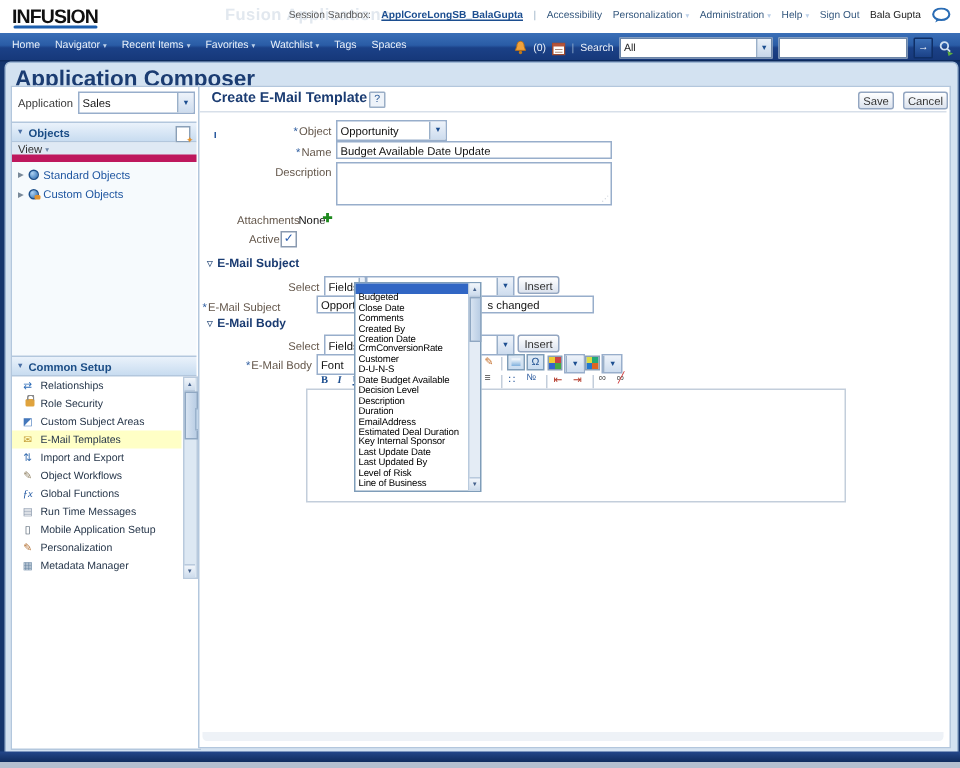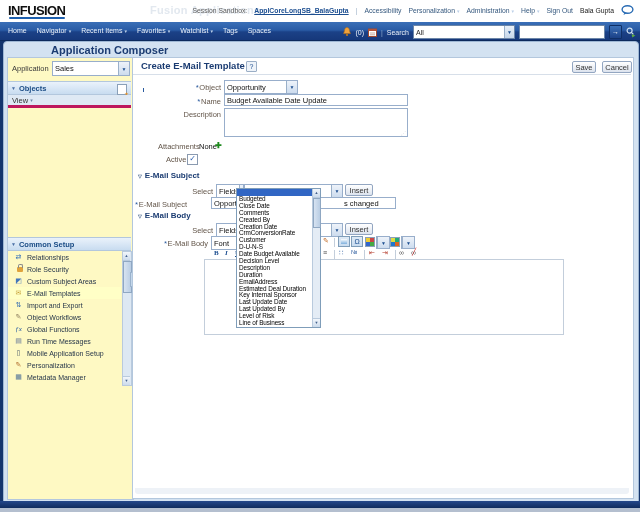--- a/index.html
+++ b/index.html
@@ -24,30 +24,30 @@
   .navitems{left:8px;top:5px;display:flex;gap:10px;font-size:7px;color:#eaf1fa;}
   .navitem{display:flex;align-items:center;cursor:pointer;}
   .navitem .da{color:#bcd0e8;}
   .nav-right{position:absolute;right:4px;top:3px;display:flex;align-items:center;gap:4px;font-size:7px;color:#eaf1fa;}
   .scopesel{width:100px;height:12px;background:#fff;border:1px solid #6c86a8;display:flex;align-items:center;justify-content:space-between;font-size:7px;color:#222;}
   .scopesel .sarr{width:9px;height:100%;background:linear-gradient(#e9f0f8,#c6d6ea);border-left:1px solid #9ab0c9;color:#1c4e90;font-size:5px;display:flex;align-items:center;justify-content:center;}
   .searchbox{width:84px;height:12px;background:#fff;border:1px solid #6c86a8;}
   .gobtn{width:11px;height:12px;background:linear-gradient(#3a6fb7,#1b4187);border:1px solid #0f2f66;color:#fff;font-size:7px;line-height:11px;text-align:center;border-radius:1px;}
   
   .shell{left:3px;top:41px;width:634px;height:460px;background:#d3e2f1;border:1px solid #9fb8d4;border-radius:4px 4px 0 0;}
-  .apptitle{left:10px;top:44px;font-size:11px;font-weight:bold;color:#1b3c72;margin-left:41px;}
-  
-  .sidebar{left:7px;top:57px;width:125px;height:441px;background:#fef9c3;border:1px solid #b3c7dd;}
+  .apptitle{left:10px;top:44px;font-size:15px;font-weight:bold;color:#1b3c72;}
+  
+  .sidebar{left:7px;top:57px;width:125px;height:441px;background:#ffffff;border:1px solid #b3c7dd;}
   .slabel{font-size:7.5px;color:#3a3a3a;}
   .sel{background:#fff;border:1px solid #98aecb;display:flex;align-items:center;justify-content:space-between;font-size:7.5px;color:#111;overflow:hidden;}
   .sel .val{padding-left:2px;white-space:nowrap;text-align:center;}
   .sel .sarr{width:10px;align-self:stretch;background:linear-gradient(#eef3fa,#cddcee);border-left:1px solid #9ab0c9;color:#1c4e90;font-size:5px;display:flex;align-items:center;justify-content:center;flex:none;}
   .panelhdr{left:0;width:123px;height:14px;background:linear-gradient(#eaf2fb,#c8dcf0);border-top:1px solid #b3c7dd;border-bottom:1px solid #b3c7dd;display:flex;align-items:center;gap:3px;padding-left:3px;box-sizing:border-box;font-size:7.5px;font-weight:bold;color:#1a4c85;}
   .disc{font-size:5px;color:#4a6fa5;}
-  .viewbar{left:0;top:37px;width:123px;height:13px;background:#dfe9f4;border-bottom:3px solid #be185d;display:flex;align-items:center;padding-left:4px;box-sizing:border-box;font-size:7.5px;color:#333;}
+  .viewbar{left:0;top:37px;width:123px;height:13px;background:#dfe9f4;border-bottom:5px solid #be185d;display:flex;align-items:center;padding-left:4px;box-sizing:border-box;font-size:7.5px;color:#333;}
   .treearea{left:0;top:50px;width:123px;height:129px;background:#f6fafd;}
   .treeitem{display:flex;align-items:center;gap:3px;font-size:7.5px;color:#1e55a0;margin:4px 0 0 4px;}
   .tarr{font-size:5px;color:#7a8a9a;}
   .globe{width:7px;height:7px;border-radius:50%;background:radial-gradient(circle at 30% 30%,#aed2f2,#2a6cb4);border:1px solid #1d4f8a;box-sizing:border-box;position:relative;}
   .globe.custom:after{content:"";position:absolute;right:-2px;bottom:-1px;width:4px;height:3px;background:#e0912f;border-radius:1px;}
   .cslist{left:0;top:193px;width:113px;}
   .csitem{display:flex;align-items:center;gap:4px;height:12px;padding-left:6px;font-size:7px;color:#26364a;white-space:nowrap;}
   .csitem.hl{background:#ffffc6;}
   .ic{width:9px;text-align:center;font-size:7px;flex:none;}
   .lock{width:6px;height:5px;background:#e0a33c;border-radius:1px;position:relative;margin-left:2px;}
@@ -187,20 +187,32 @@
       <span class="disc">▼</span>
       <span>Objects</span>
       <span style="position:absolute;right:4px;top:2px;width:8px;height:9px;background:#fff;border:1px solid #8aa0b8;font-weight:normal;">
           <span style="position:absolute;right:-3px;bottom:-3px;color:#e0912f;font-size:6px;">✦</span>
         </span>
     </div>
     <div class="abs viewbar">
       <span>View</span>
         <span class="da">▾</span>
     </div>
+    <div class="abs treearea">
+      <div class="treeitem">
+        <span class="tarr">▶</span>
+        <span class="globe"></span>
+        <span>Standard Objects</span>
+      </div>
+      <div class="treeitem">
+        <span class="tarr">▶</span>
+        <span class="globe custom"></span>
+        <span>Custom Objects</span>
+      </div>
+    </div>
 
     <div class="abs panelhdr" style="top:179px;">
       <span class="disc">▼</span>
       <span>Common Setup</span>
     </div>
     <div class="abs cslist">
       <div class="csitem">
           <span class="ic" style="color:#2f6db8;">⇄</span>
           <span>Relationships</span>
         </div>
@@ -304,21 +316,21 @@
     </span>
     <span class="abs sel" style="left:111px;top:126px;width:97px;height:12px;">
       <span class="val"></span>
         <span class="sarr">▼</span>
     </span>
     <span class="abs btn" style="left:212px;top:126px;width:28px;">Insert</span>
 
     <span class="abs flabel" style="left:0px;top:142px;width:54px;"><i class="req">*</i><span>E-Mail Subject</span></span>
     <span class="abs inp" style="left:78px;top:139px;width:185px;height:12px;">
       <span>Opportunity</span>
-      <span style="position:absolute;left:113px;margin-left:19px;">s changed</span>
+      <span style="position:absolute;left:113px;">s changed</span>
     </span>
 
     
     <div class="abs sechdr" style="left:5px;top:153px;">
       <span class="tri">▽</span>
       <span>E-Mail Body</span>
     </div>
     <span class="abs flabel" style="left:40px;top:168px;width:40px;">Select</span>
     <span class="abs sel" style="left:83px;top:165px;width:26px;height:12px;">
       <span class="val">Fields</span>

